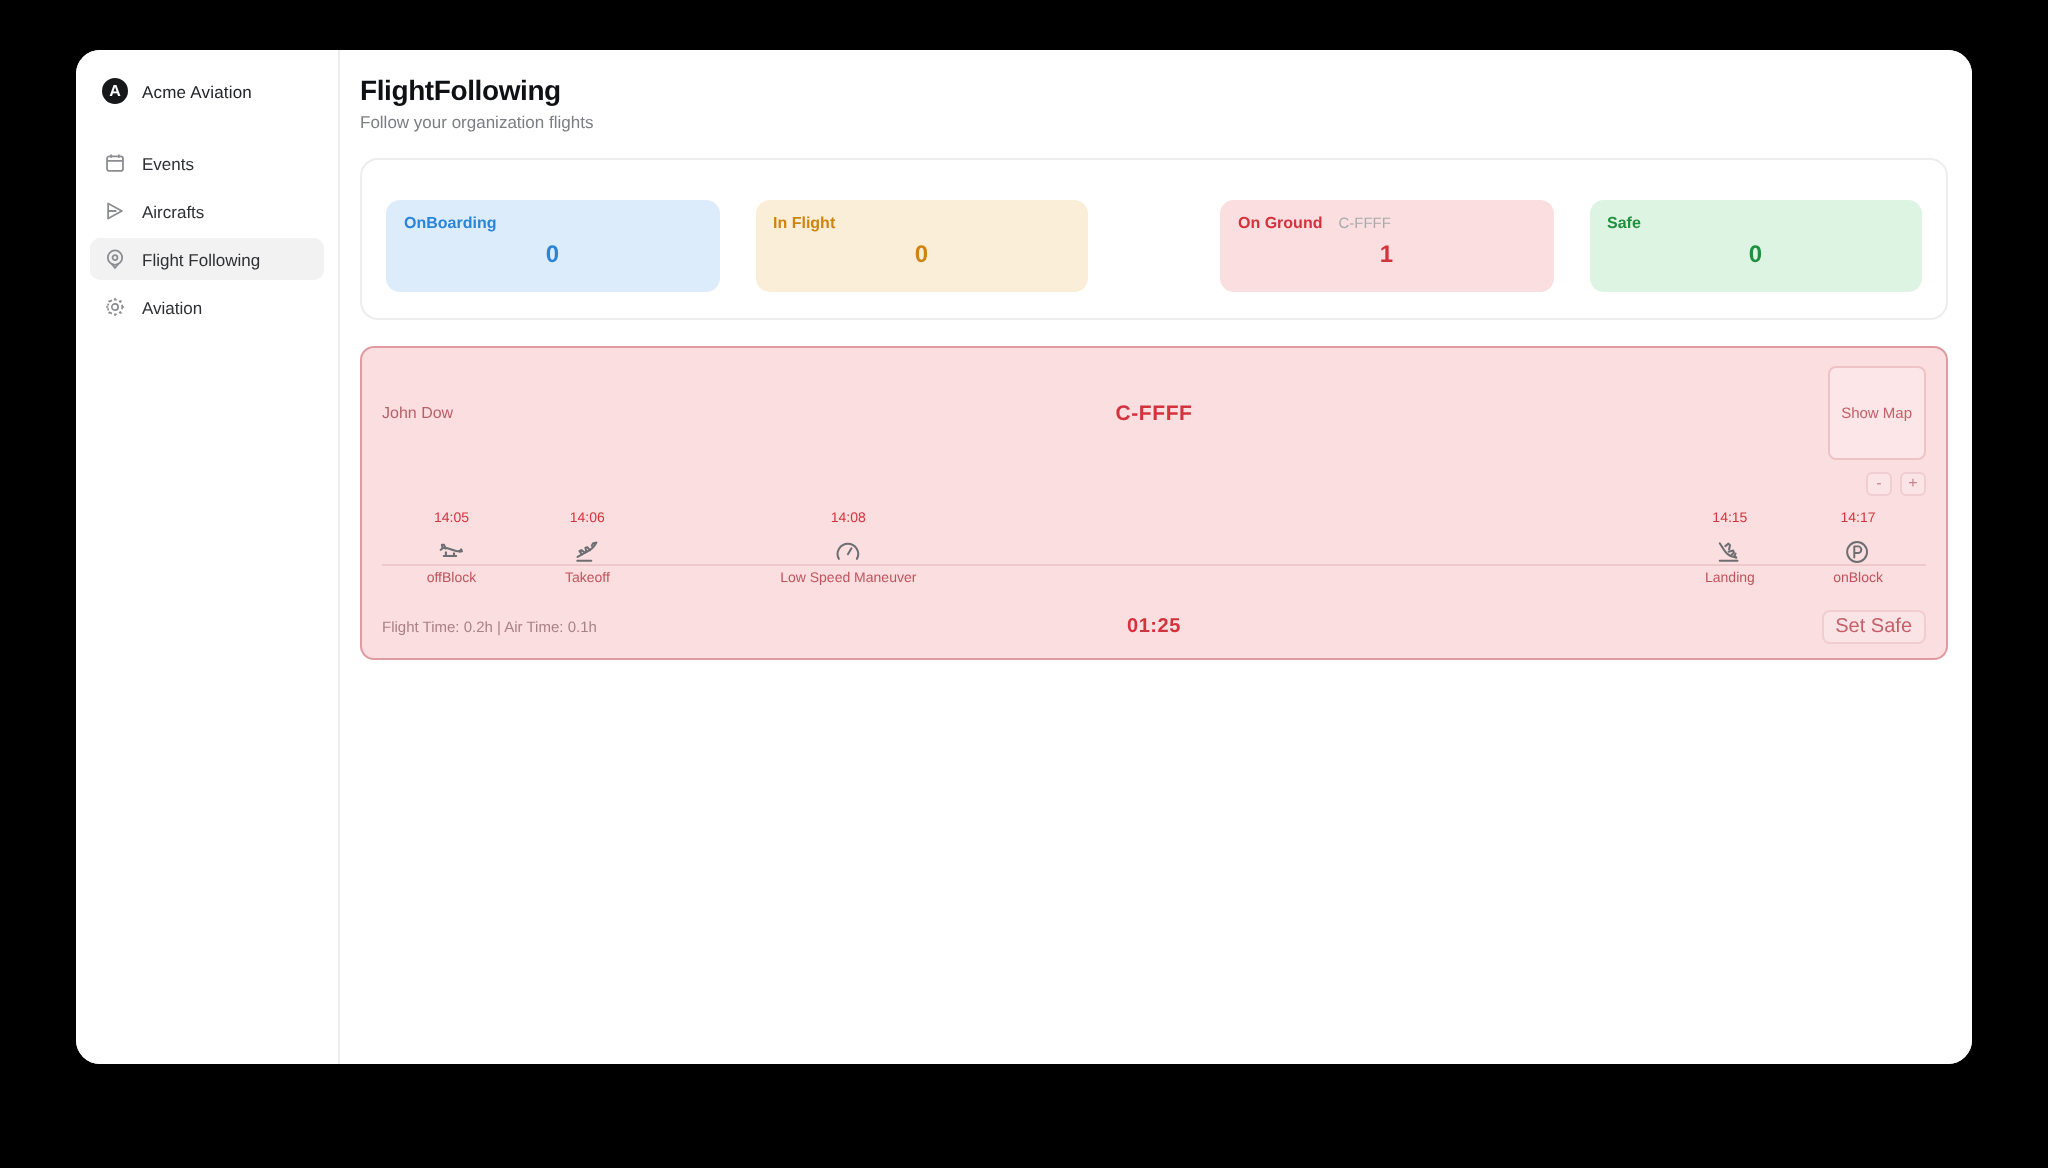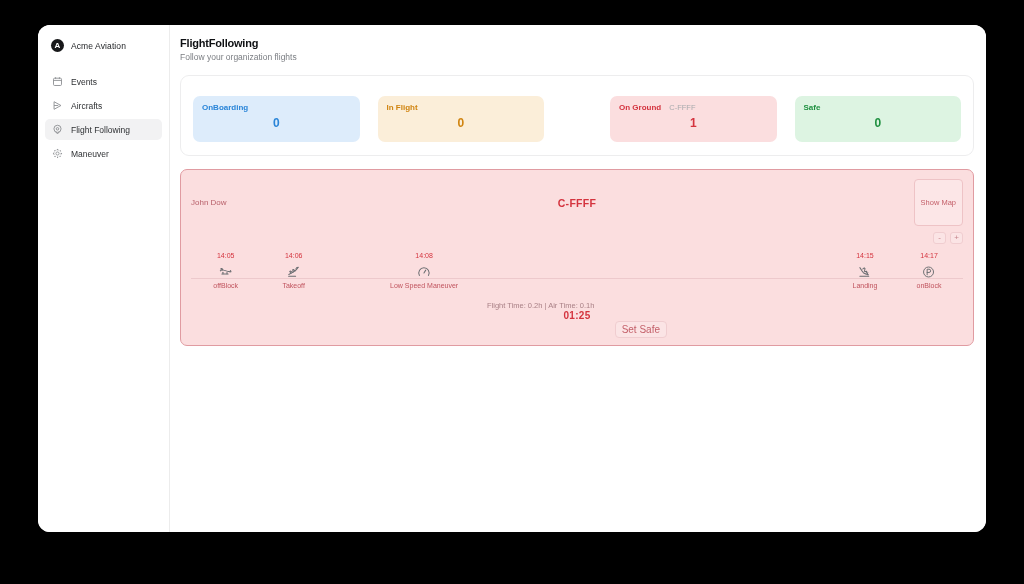--- a/index.html
+++ b/index.html
@@ -60,21 +60,21 @@
   .nav-icon svg { display: block; width: 11px; height: 11px; }
 
   
   #main {
     flex: 1 1 auto;
     height: 100%;
     background: #ffffff;
     padding: 12px 12px 0 10px;
     overflow: hidden;
   }
-  #page-title { font-size: 11px; font-weight: bold; color: #0e1013; letter-spacing: -.2px; }
+  #page-title { font-size: 14px; font-weight: bold; color: #0e1013; letter-spacing: -.2px; }
   #page-subtitle { font-size: 8.5px; color: #7b7e83; margin-top: 3px; }
 
   
   #summary-panel {
     margin-top: 13px;
     background: #ffffff;
     border: 1px solid #ededee;
     border-radius: 9px;
     padding: 10px 12px 13px 12px;
   }
@@ -175,21 +175,21 @@
   }
   .tl-time { font-size: 7px; color: #d4333e; line-height: 9px; }
   .tl-icon {
     width: 14px; height: 14px; margin: 5px auto 2px auto;
     color: #6c6e72;
     display: block;
   }
   .tl-icon svg { display: block; width: 14px; height: 14px; }
   .tl-label { font-size: 7px; color: #c0545e; line-height: 9px; }
 
-  #flight-footer { display: flex; align-items: center; margin-top: 2px; flex-direction: column; }
+  #flight-footer { display: flex; align-items: center; margin-top: 2px; }
   #flight-times { flex: 0 0 auto; width: 180px; font-size: 7.5px; color: #a98086; }
   #elapsed { flex: 1 1 auto; text-align: center; font-size: 10px; font-weight: bold; color: #d4333e; letter-spacing: .3px; }
   #setsafe-wrap { flex: 0 0 auto; width: 180px; display: flex; justify-content: flex-end; }
   #set-safe-btn {
     border: 1px solid #f0cdd0;
     border-radius: 4px;
     background: rgba(255,255,255,0.2);
     padding: 2px 6px;
     font-size: 10px;
     color: #c4606a;
@@ -247,21 +247,21 @@
       <div class="nav-item">
         <span class="nav-icon">
           <svg viewBox="0 0 16 16" fill="none" stroke="currentColor" stroke-width="1.2">
             <circle cx="8" cy="8" r="2.3"></circle>
             <path d="M8 1.4 L8 3.1 M8 12.9 L8 14.6 M1.4 8 L3.1 8 M12.9 8 L14.6 8
                      M3.3 3.3 L4.5 4.5 M11.5 11.5 L12.7 12.7
                      M12.7 3.3 L11.5 4.5 M4.5 11.5 L3.3 12.7"></path>
             <circle cx="8" cy="8" r="5.3" stroke-dasharray="1.6 1.9"></circle>
           </svg>
         </span>
-        <span class="nav-label">Maneuver</span>
+        <span class="nav-label">Aviation</span>
       </div>
 
     </nav>
   </aside>
 
   <main id="main">
 
     <h1 id="page-title">FlightFollowing</h1>
     <div id="page-subtitle">Follow your organization flights</div>
 

